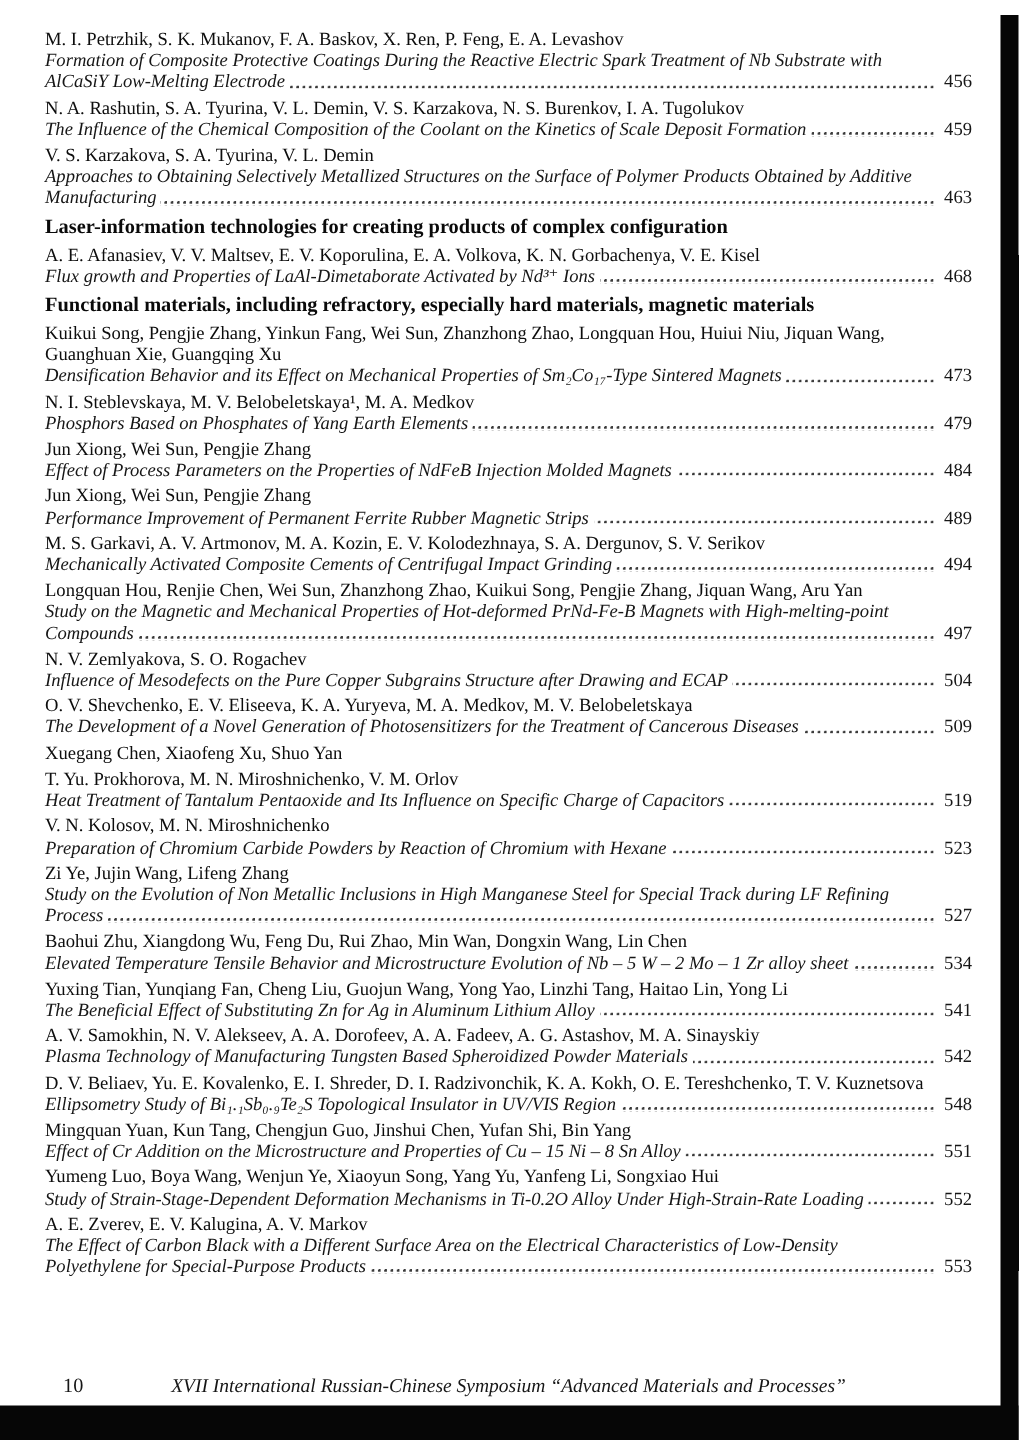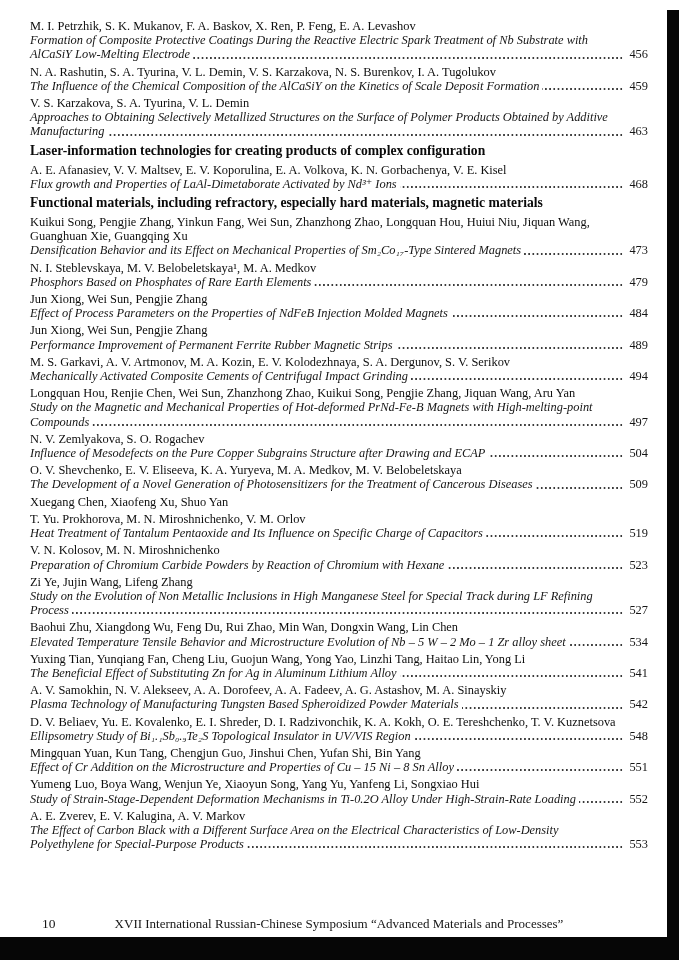--- a/index.html
+++ b/index.html
@@ -62,20 +62,21 @@
     line-height: 15px;
   }
   .footer .pgnum {
     position: absolute;
     left: 12px; top: 0;
     font-size: 13.5px;
   }
   .footer .ftext {
     display: block;
     text-align: center;
+    font-style: italic;
   }
   .scan-edge-right {
     position: absolute;
     top: 10px; right: 0; bottom: 0;
     width: 12px;
     background: #060606;
   }
   .scan-edge-bottom {
     position: absolute;
     left: 0; right: 0; bottom: 0;
@@ -90,21 +91,21 @@
     <div class="entry">
     <div class="authors">M. I. Petrzhik, S. K. Mukanov, F. A. Baskov, X. Ren, P. Feng, E. A. Levashov</div>
     <div class="title-row">
       <span class="title">Formation of Composite Protective Coatings During the Reactive Electric Spark Treatment of Nb Substrate with AlCaSiY Low-Melting Electrode</span>
       <span class="pg">456</span>
     </div>
   </div>
     <div class="entry">
     <div class="authors">N. A. Rashutin, S. A. Tyurina, V. L. Demin, V. S. Karzakova, N. S. Burenkov, I. A. Tugolukov</div>
     <div class="title-row">
-      <span class="title">The Influence of the Chemical Composition of the AlCaSiY on the Kinetics of Scale Deposit Formation</span>
+      <span class="title">The Influence of the Chemical Composition of the Coolant on the Kinetics of Scale Deposit Formation</span>
       <span class="pg">459</span>
     </div>
   </div>
     <div class="entry">
     <div class="authors">V. S. Karzakova, S. A. Tyurina, V. L. Demin</div>
     <div class="title-row">
       <span class="title">Approaches to Obtaining Selectively Metallized Structures on the Surface of Polymer Products Obtained by Additive Manufacturing</span>
       <span class="pg">463</span>
     </div>
   </div>
@@ -120,21 +121,21 @@
     <div class="entry">
     <div class="authors">Kuikui Song, Pengjie Zhang, Yinkun Fang, Wei Sun, Zhanzhong Zhao, Longquan Hou, Huiui Niu, Jiquan Wang, Guanghuan Xie, Guangqing Xu</div>
     <div class="title-row">
       <span class="title">Densification Behavior and its Effect on Mechanical Properties of Sm₂Co₁₇-Type Sintered Magnets</span>
       <span class="pg">473</span>
     </div>
   </div>
     <div class="entry">
     <div class="authors">N. I. Steblevskaya, M. V. Belobeletskaya¹, M. A. Medkov</div>
     <div class="title-row">
-      <span class="title">Phosphors Based on Phosphates of Rare Earth Elements</span>
+      <span class="title">Phosphors Based on Phosphates of Yang Earth Elements</span>
       <span class="pg">479</span>
     </div>
   </div>
     <div class="entry">
     <div class="authors">Jun Xiong, Wei Sun, Pengjie Zhang</div>
     <div class="title-row">
       <span class="title">Effect of Process Parameters on the Properties of NdFeB Injection Molded Magnets</span>
       <span class="pg">484</span>
     </div>
   </div>

